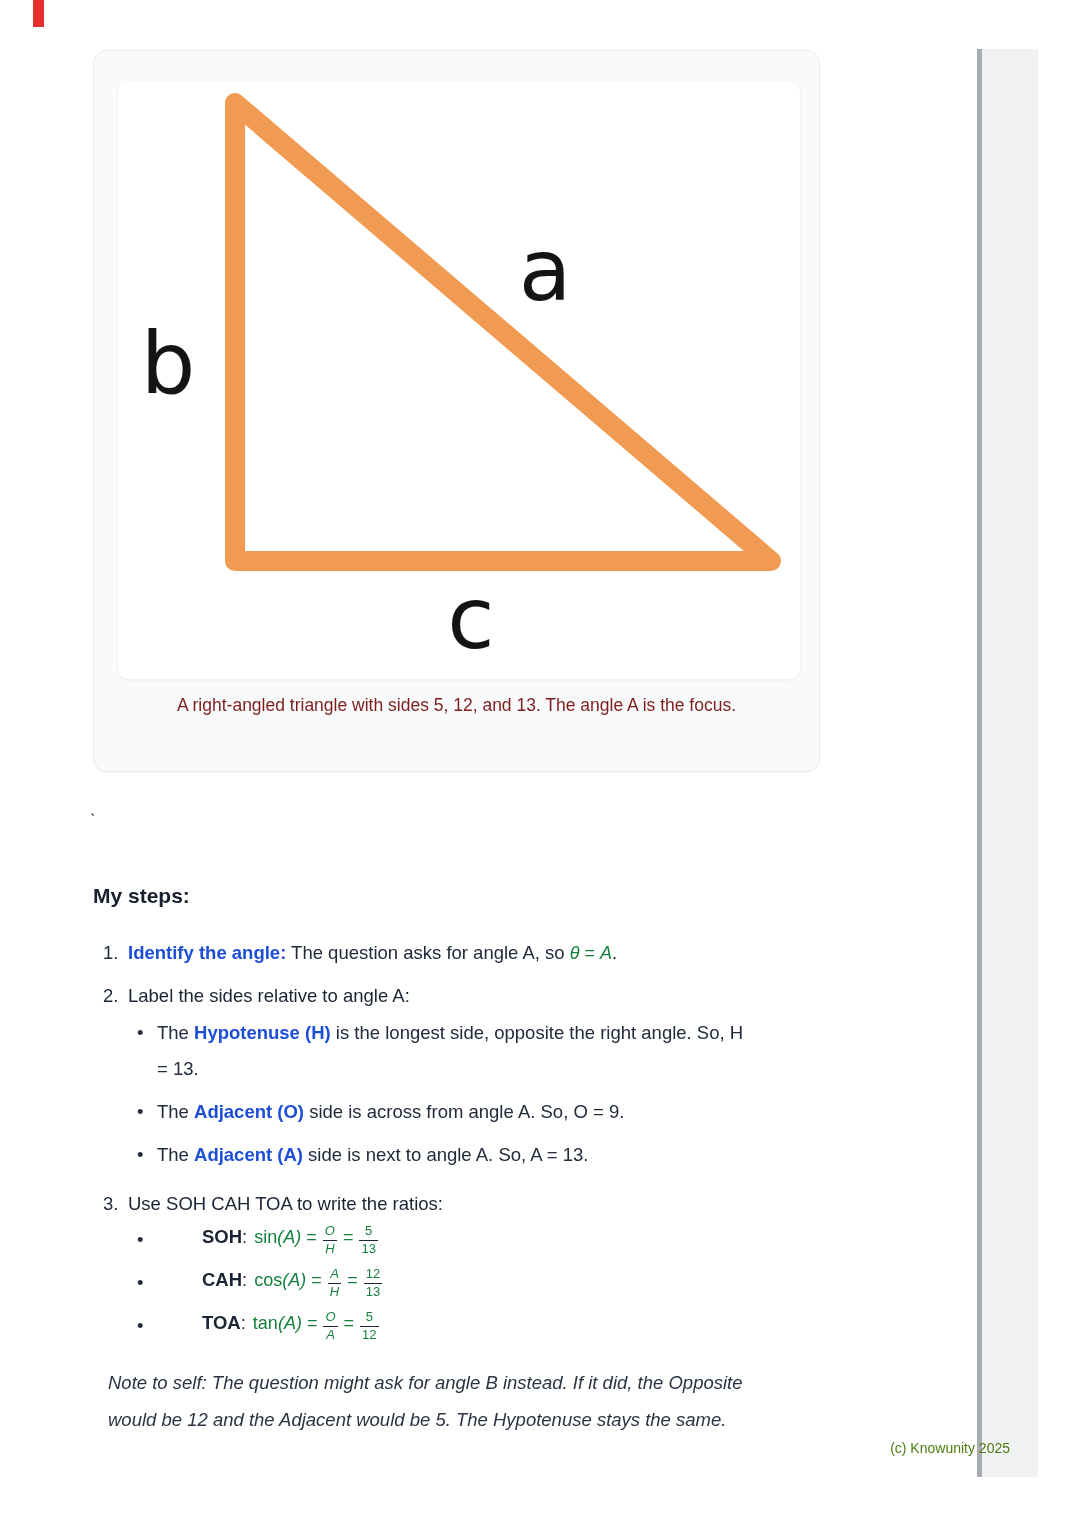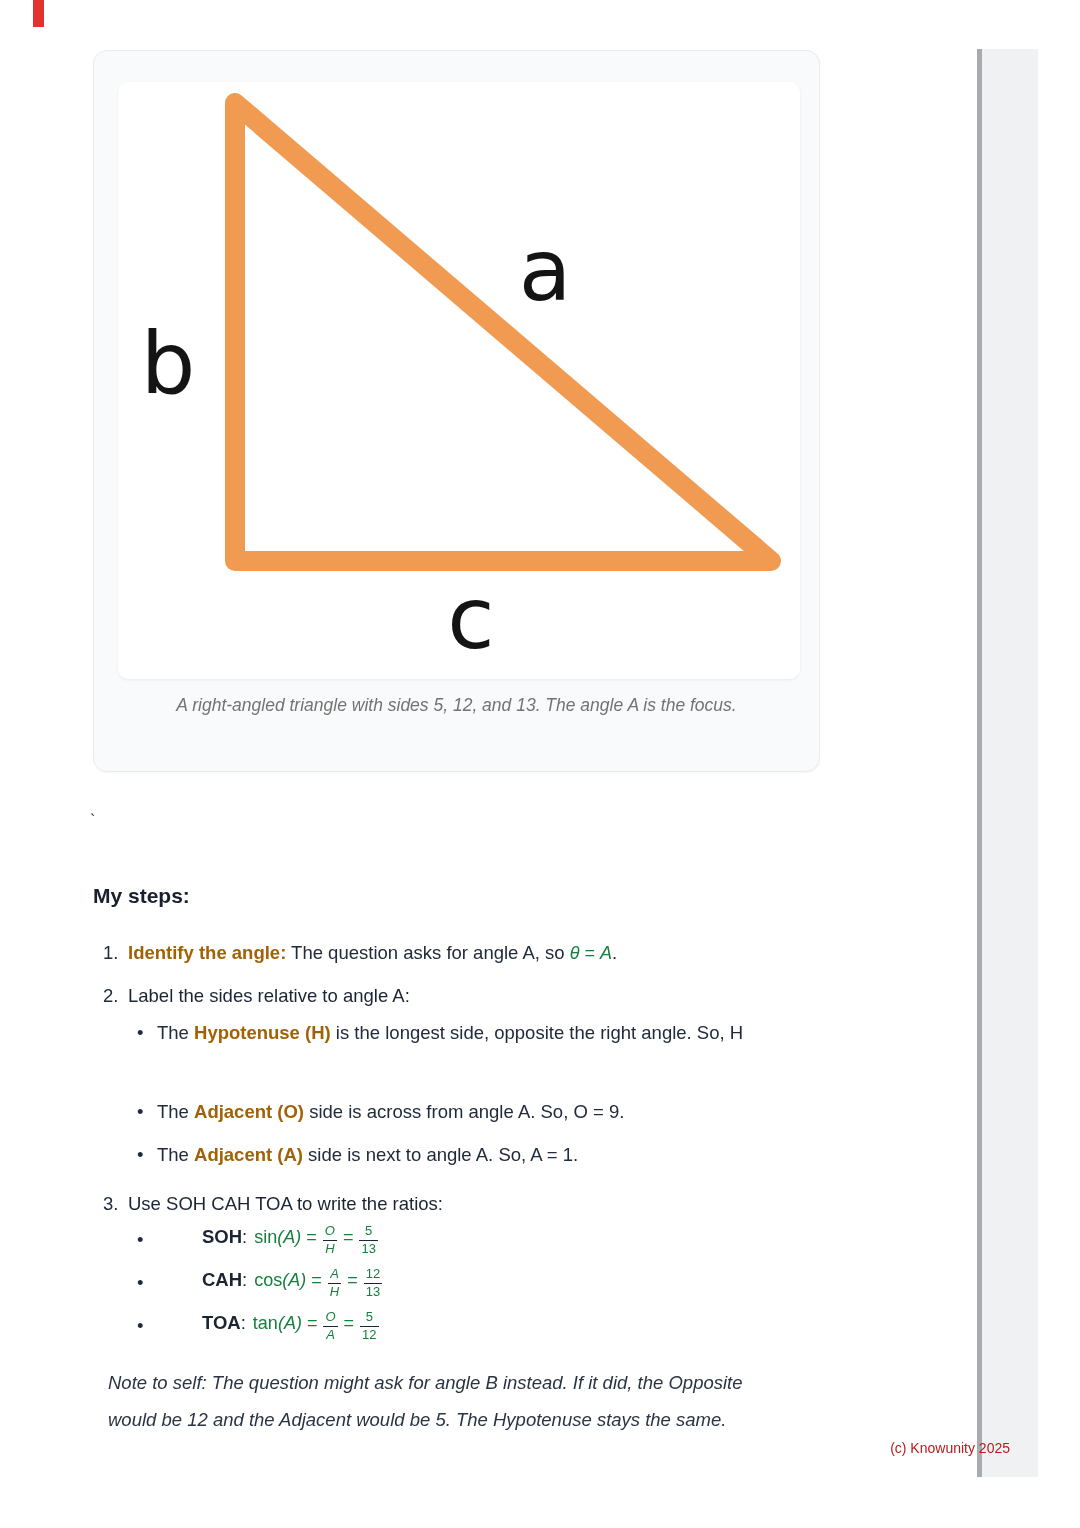--- a/index.html
+++ b/index.html
@@ -23,31 +23,31 @@
     background:#ffffff; border-radius:10px;
     box-shadow:0 1px 3px rgba(16,24,40,.07);
   }
   .image-panel svg { position:absolute; left:0; top:0; }
   .tri-label {
     font-family:"DejaVu Sans", sans-serif; font-size:86px; font-weight:500;
     fill:#141414;
   }
   .caption {
     position:absolute; left:0; right:0; top:644px; margin:0;
-    text-align:center; font-style:italic; font-size:17.5px; color:#737373;
+    text-align:center; font-size:17.5px; color:#7f1d1d;
   }
 
   
   .stray { position:absolute; left:90px; top:812px; font-size:16px; color:#1F2937; }
   .steps-heading {
     position:absolute; left:93px; top:884px; margin:0;
     font-size:21px; font-weight:bold; color:#18202E;
   }
   .row { position:absolute; left:93px; width:770px; font-size:18.5px; line-height:28px; color:#212B3B; }
-  .row b { font-weight:bold; color:#a16207; }
+  .row b { font-weight:bold; color:#1d4ed8; }
   .num { display:inline-block; min-width:25px; padding-left:10px; box-sizing:content-box; }
   .step-head { font-weight:normal; color:#1B2433; }
 
   .bullet { padding-left:64px; line-height:36px; box-sizing:border-box; }
   .dot { position:absolute; left:44px; top:0; line-height:36px; }
   .line2 { display:block; }
 
   
   .math { font-family:Liberation Sans, sans-serif; font-size:18px; color:#15803d; }
   .mvar { font-style:italic; }
@@ -65,21 +65,21 @@
   .tsep { margin-right:7px; }
 
   .note {
     position:absolute; left:108px; top:1364px; width:770px; margin:0;
     font-style:italic; font-size:18.5px; line-height:37px; color:#2A3442;
   }
   .note span { display:block; }
 
   .footer {
     position:absolute; top:1440px; right:70px; z-index:2;
-    font-size:14px; color:#b91c1c;
+    font-size:14px; color:#4d7c0f;
   }
 
   
   .scroll-panel {
     position:absolute; left:977px; top:49px; width:61px; height:1428px; z-index:1;
     background:#F0F1F3; border-left:5px solid #A8ABAF; box-sizing:border-box;
   }
 </style>
 </head>
 <body>
@@ -106,30 +106,31 @@
   <span class="num">1.</span><b>Identify the angle:</b><span> The question asks for angle A, so </span><span class="math"><span class="mvar">θ</span><span class="meq">=</span><span class="mvar">A</span></span><span>.</span>
 </div>
 
 <div class="row" style="top:982px">
   <span class="num">2.</span><span class="step-head">Label the sides relative to angle A:</span>
 </div>
 
 <div class="row bullet" style="top:1015px">
   <span class="dot">•</span>
   <span>The </span><b>Hypotenuse (H)</b><span> is the longest side, opposite the right angle. So, H</span>
+  <span class="line2">= 13.</span>
 </div>
 
 <div class="row bullet" style="top:1094px">
   <span class="dot">•</span>
   <span>The </span><b>Adjacent (O)</b><span> side is across from angle A. So, O = 9.</span>
 </div>
 
 <div class="row bullet" style="top:1137px">
   <span class="dot">•</span>
-  <span>The </span><b>Adjacent (A)</b><span> side is next to angle A. So, A = 1.</span>
+  <span>The </span><b>Adjacent (A)</b><span> side is next to angle A. So, A = 13.</span>
 </div>
 
 <div class="row" style="top:1190px">
   <span class="num">3.</span><span class="step-head">Use SOH CAH TOA to write the ratios:</span>
 </div>
 
 <div class="row bullet ratio-row" style="top:1222px">
   <span class="dot">•</span>
   <span class="tlabel">SOH</span><span class="tsep">:</span><span class="math"><span class="mfn">sin</span><span class="mvar">(A)</span><span class="meq">=</span><span class="frac"><span class="fnum it">O</span><span class="fden it">H</span></span><span class="meq">=</span><span class="frac"><span class="fnum">5</span><span class="fden">13</span></span></span>
 </div>

